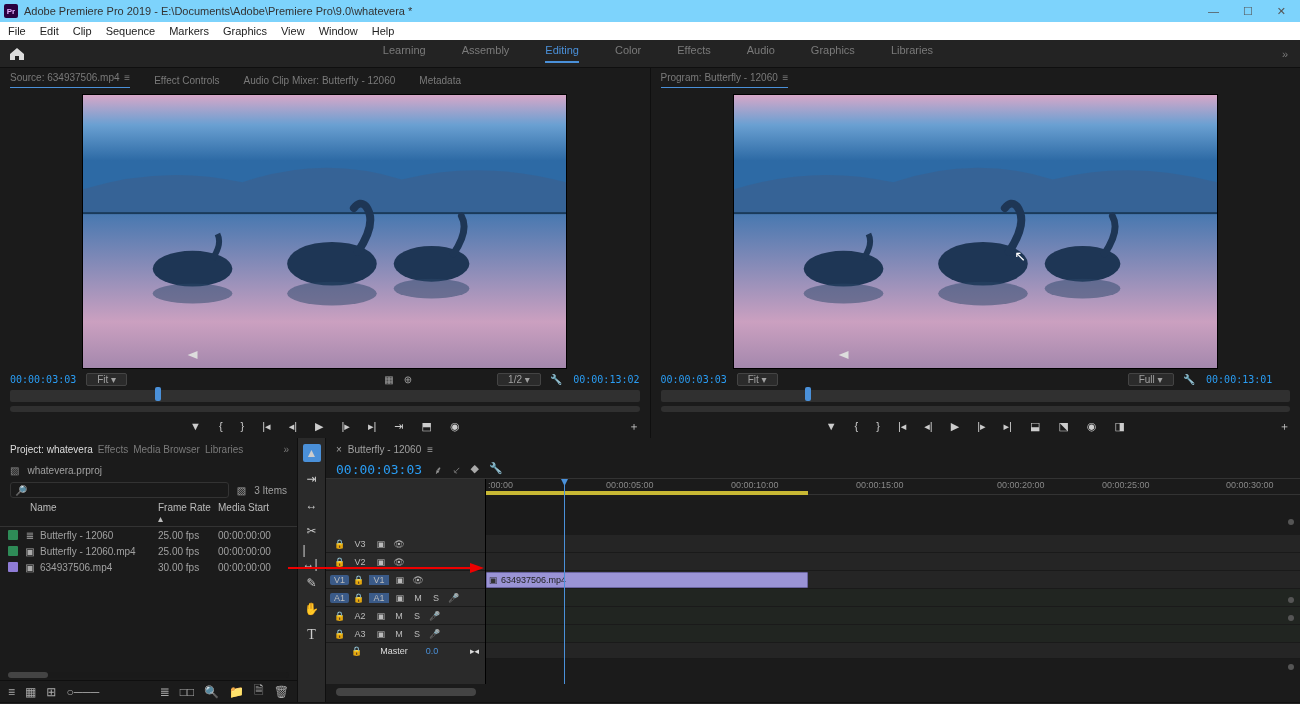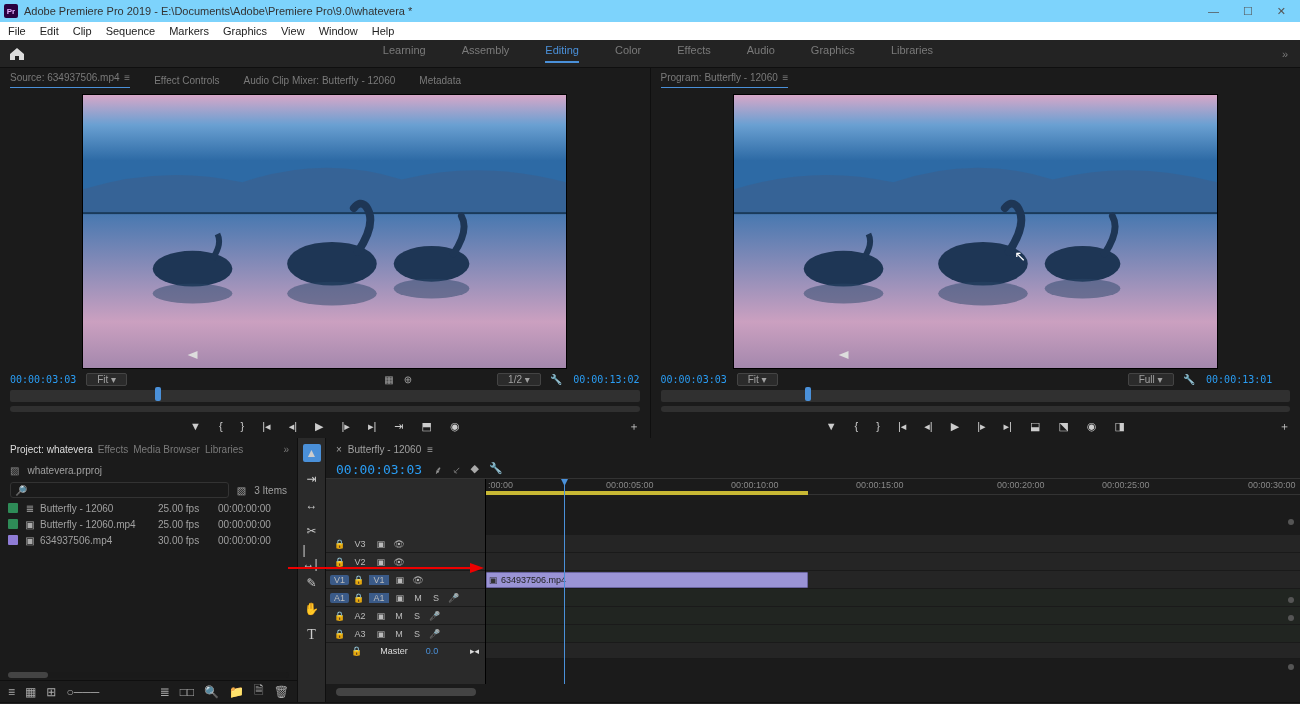--- a/index.html
+++ b/index.html
@@ -307,20 +307,25 @@
       <div class="proj-sub">
         <span class="bin-icon">▧</span>
         <span>whatevera.prproj</span>
       </div>
       <div class="proj-search">
         <div class="search-box">🔎</div>
         <span>▧</span>
         <span style="margin-left:auto">3 Items</span>
       </div>
       <div class="proj-table">
+        <div class="pt-head">
+          <div>Name</div>
+          <div><span>Frame Rate</span> ▴</div>
+          <div>Media Start</div>
+        </div>
         <div id="pt-rows">
             <div class="pt-row">
               <span class="swatch" style="background:#2e8b57"></span>
               <span class="ricon">≣</span>
               <span class="nm">Butterfly - 12060</span>
               <span class="fr">25.00 fps</span>
               <span class="ms">00:00:00:00</span>
             </div>
             <div class="pt-row">
               <span class="swatch" style="background:#2e8b57"></span>
@@ -439,21 +444,21 @@
             </div>
         </div>
         <div class="tl-canvas">
           <div class="tl-ruler">
             <span style="left:2px">:00:00</span>
             <span style="left:120px">00:00:05:00</span>
             <span style="left:245px">00:00:10:00</span>
             <span style="left:370px">00:00:15:00</span>
             <span style="left:511px">00:00:20:00</span>
             <span style="left:616px">00:00:25:00</span>
-            <span style="left:762px">00:00:30:00</span>
+            <span style="left:740px">00:00:30:00</span>
             <div class="tl-inout" style="left:0; width:322px"></div>
           </div>
           <div class="tl-tracks-area">
             <div style="height:40px"></div>
             <div class="tl-row"></div>
             <div class="tl-row"></div>
             <div class="tl-row">
               <div class="clip" style="left:0; width:322px">
                   <span>634937506.mp4</span>
                 </div>

